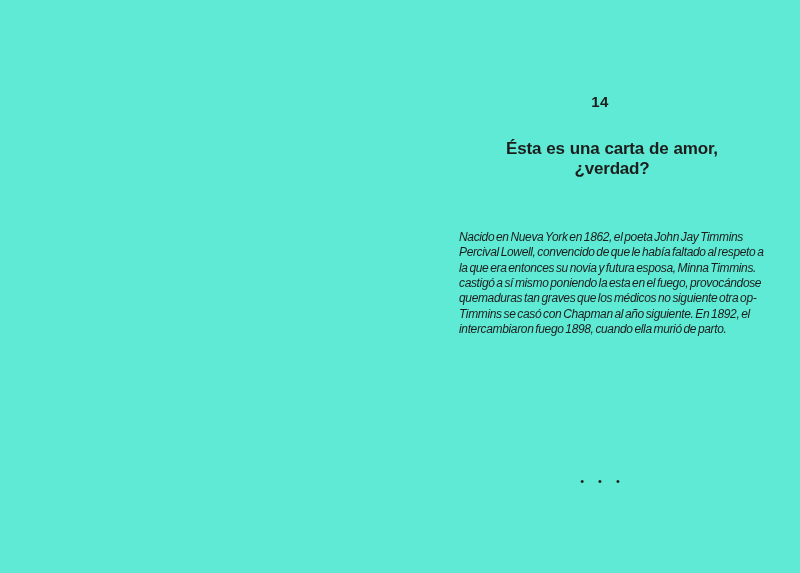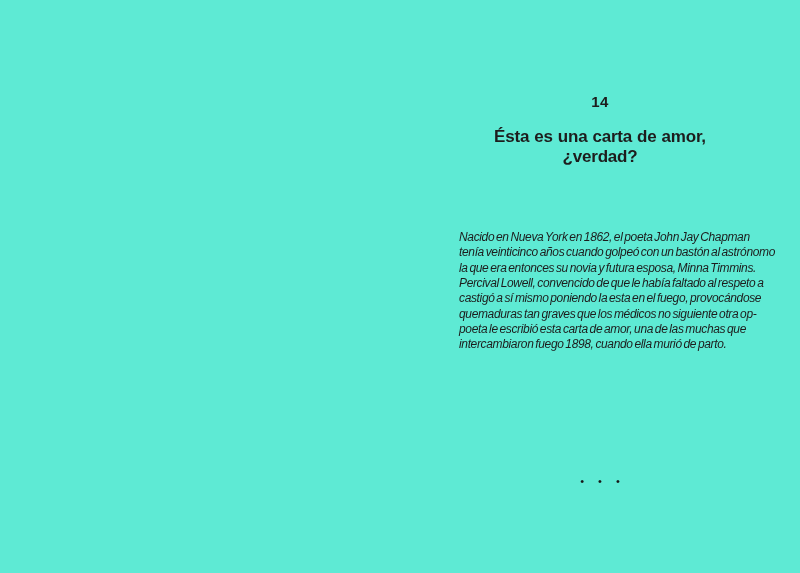--- a/index.html
+++ b/index.html
@@ -29,21 +29,21 @@
   }
   .chapter-number {
     top: 93px;
     font-size: 15px;
     font-weight: bold;
     text-align: center;
     letter-spacing: 0.5px;
   }
   .chapter-title {
     top: 127px;
-    margin: 0;
+    margin: 12px;
     font-size: 17px;
     font-weight: bold;
     text-align: center;
     letter-spacing: -0.2px;
     word-spacing: 0.5px;
   }
   .dedication {
     top: 194px;
     font-size: 10px;
     text-align: center;
@@ -84,24 +84,23 @@
 </style>
 </head>
 <body>
 
 <div class="spread">
   <div class="page-left"></div>
   <div class="page-right">
     <div class="col chapter-number">14</div>
     <h1 class="col chapter-title">Ésta es una carta de amor, ¿verdad?</h1>
     <div class="col intro">
-        <div class="line">Nacido en Nueva York en 1862, el poeta John Jay Chapman</div>
-        <div class="line">tenía veinticinco años cuando golpeó con un bastón al astrónomo</div>
+        <div class="line">Nacido en Nueva York en 1862, el poeta John Jay Timmins</div>
+        <div class="line">Percival Lowell, convencido de que le había faltado al respeto a</div>
         <div class="line">la que era entonces su novia y futura esposa, Minna Timmins.</div>
-        <div class="line">Percival Lowell, convencido de que le había faltado al respeto a</div>
         <div class="line">castigó a sí mismo poniendo la esta en el fuego, provocándose</div>
         <div class="line">quemaduras tan graves que los médicos no siguiente otra op-</div>
-        <div class="line">poeta le escribió esta carta de amor, una de las muchas que</div>
+        <div class="line">Timmins se casó con Chapman al año siguiente. En 1892, el</div>
         <div class="line last">intercambiaron fuego 1898, cuando ella murió de parto.</div>
       </div>
     <div class="col separator">• • •</div>
   </div>
 </div>
 
 </body></html>

